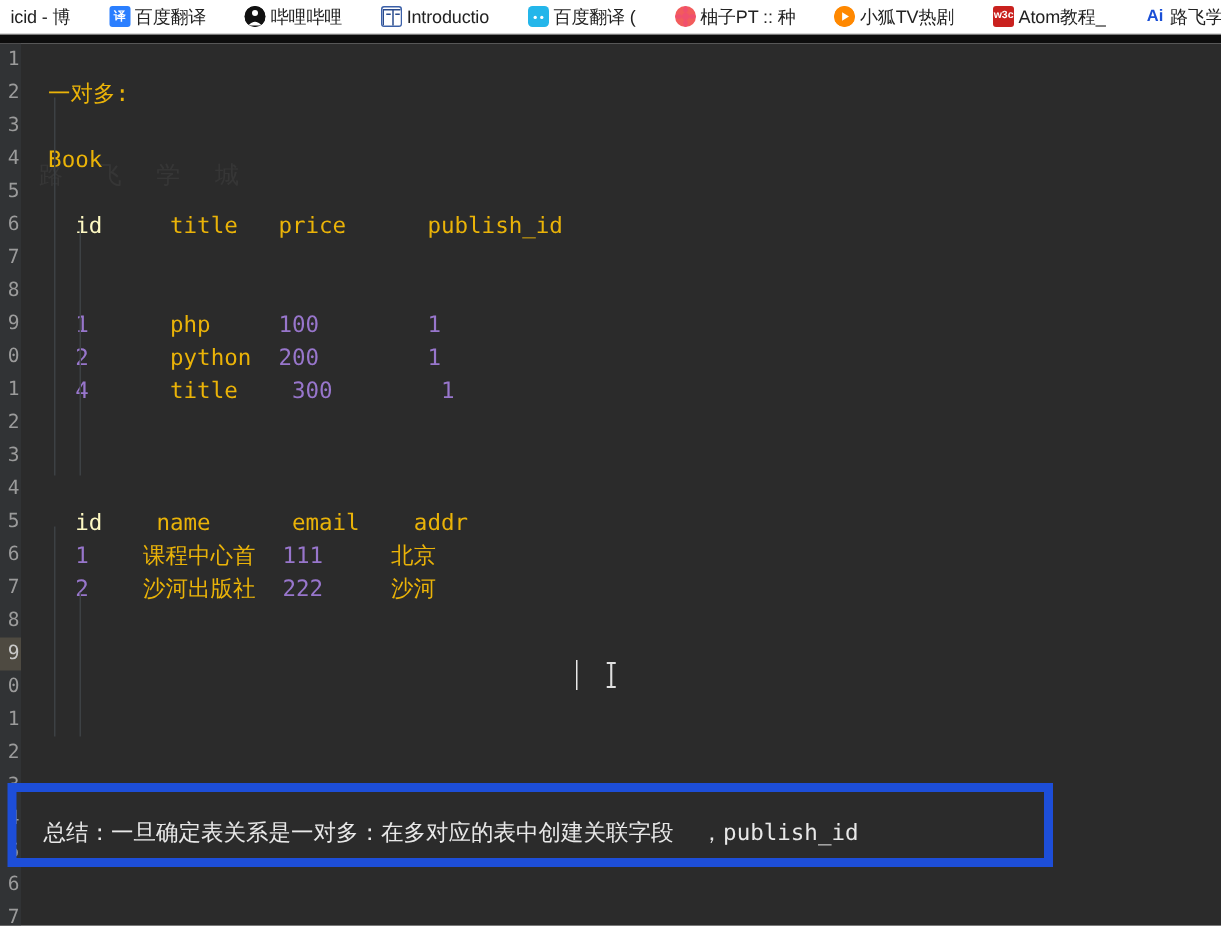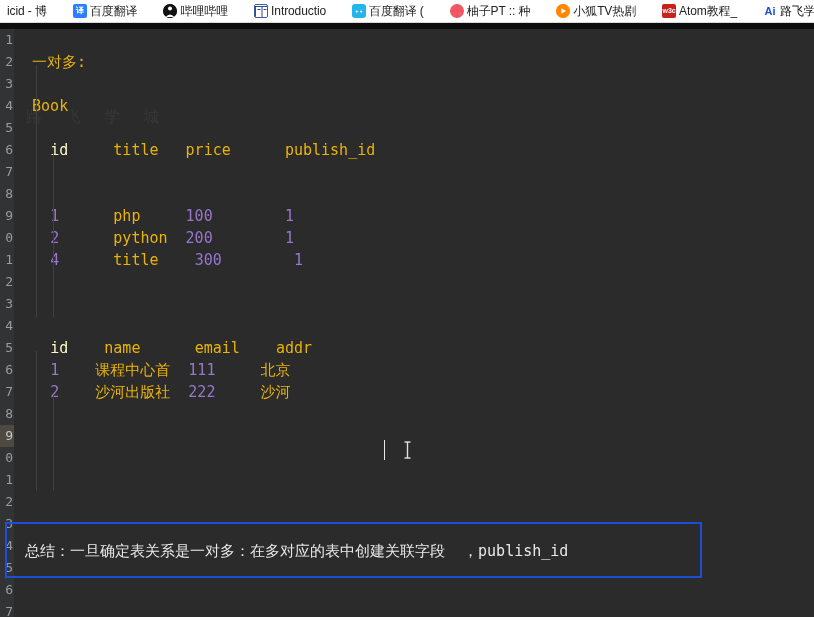--- a/index.html
+++ b/index.html
@@ -151,21 +151,21 @@
     white-space: nowrap;
   }
 
   
   #summary-box {
     position: absolute;
     left: 5px;
     top: 493px;
     width: 697px;
     height: 56px;
-    border: 2px solid #1d4ed8;
+    border: 6px solid #1d4ed8;
     box-sizing: border-box;
     background: transparent;
     text-align: right;
   }
   #summary-text {
     position: absolute;
     left: 18px;
     top: 16px;
     font-family: "DejaVu Sans Mono", monospace;
     font-size: 15px;

